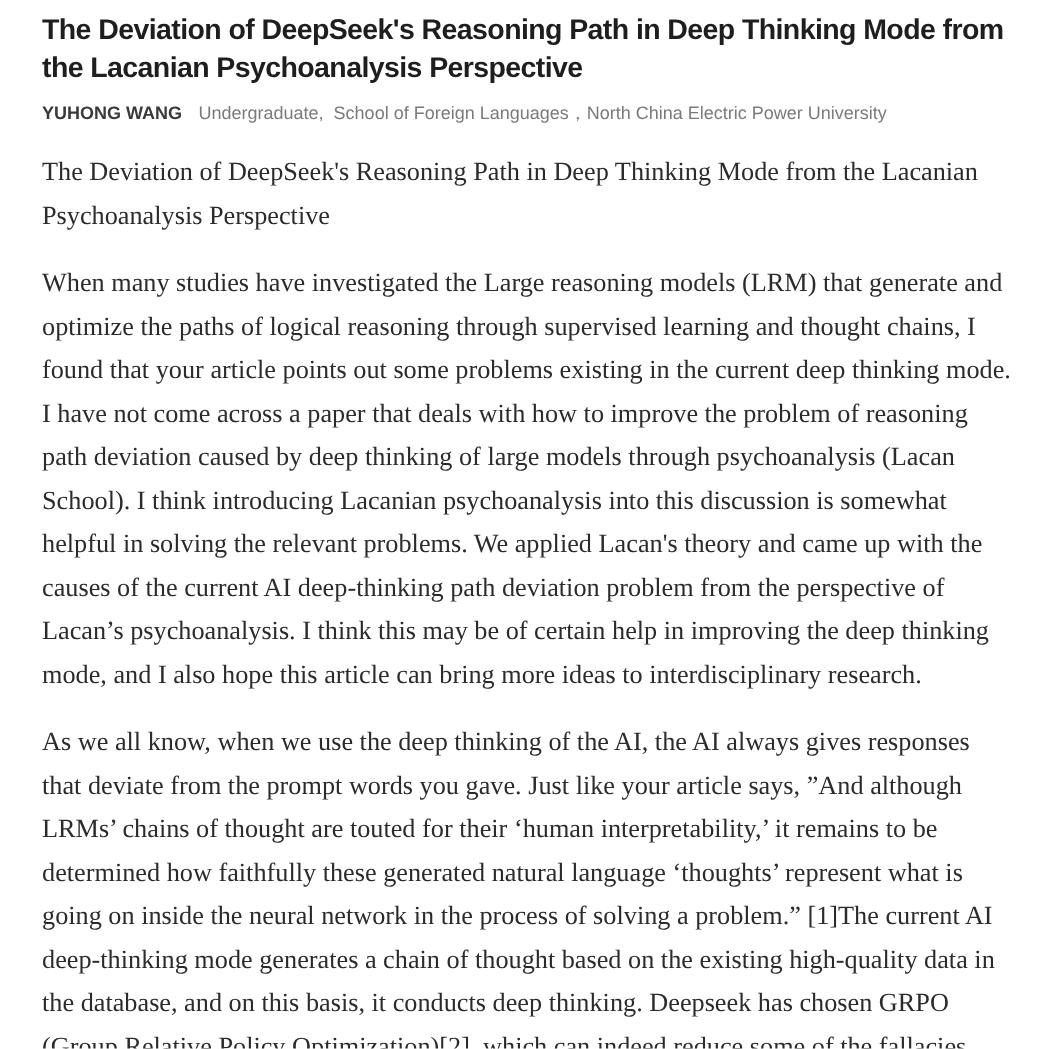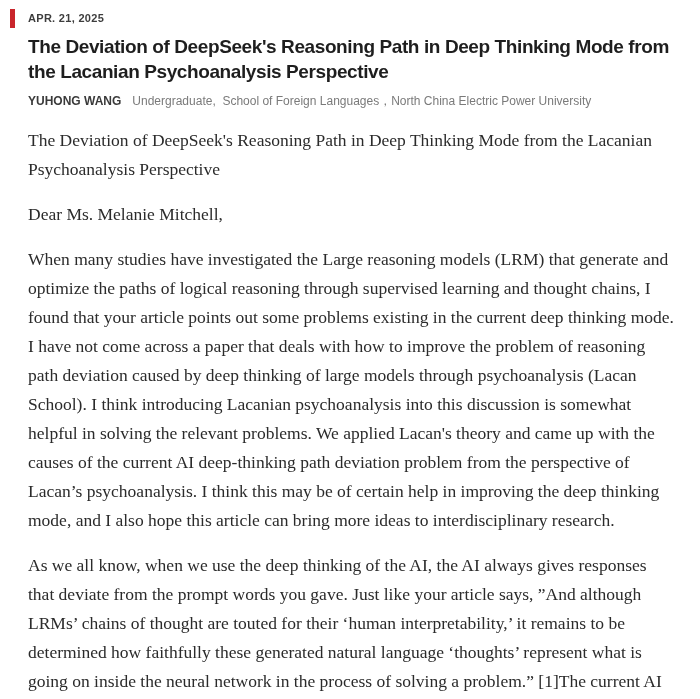--- a/index.html
+++ b/index.html
@@ -66,29 +66,24 @@
   }
   .article-body p {
     margin-bottom: 16px;
   }
 </style>
 </head>
 <body>
 
 <div class="page">
 
-  <div class="kicker-row">
-    <span class="accent-bar"></span>
-    <span class="date">APR. 21, 2025</span>
-  </div>
 
   <h1 class="title">The Deviation of DeepSeek's Reasoning Path in Deep Thinking Mode from the Lacanian Psychoanalysis Perspective</h1>
 
   <div class="byline"><span class="author">YUHONG WANG</span><span>Undergraduate,  School of Foreign Languages，North China Electric Power University</span></div>
 
   <div class="article-body">
     <p>The Deviation of DeepSeek's Reasoning Path in Deep Thinking Mode from the Lacanian Psychoanalysis Perspective</p>
-    <p>Dear Ms. Melanie Mitchell,</p>
     <p>When many studies have investigated the Large reasoning models (LRM) that generate and optimize the paths of logical reasoning through supervised learning and thought chains, I found that your article points out some problems existing in the current deep thinking mode. I have not come across a paper that deals with how to improve the problem of reasoning path deviation caused by deep thinking of large models through psychoanalysis (Lacan School). I think introducing Lacanian psychoanalysis into this discussion is somewhat helpful in solving the relevant problems. We applied Lacan's theory and came up with the causes of the current AI deep-thinking path deviation problem from the perspective of Lacan’s psychoanalysis. I think this may be of certain help in improving the deep thinking mode, and I also hope this article can bring more ideas to interdisciplinary research.</p>
     <p>As we all know, when we use the deep thinking of the AI, the AI always gives responses that deviate from the prompt words you gave. Just like your article says, ”And although LRMs’ chains of thought are touted for their ‘human interpretability,’ it remains to be determined how faithfully these generated natural language ‘thoughts’ represent what is going on inside the neural network in the process of solving a problem.” [1]The current AI deep-thinking mode generates a chain of thought based on the existing high-quality data in the database, and on this basis, it conducts deep thinking. Deepseek has chosen GRPO (Group Relative Policy Optimization)[2], which can indeed reduce some of the fallacies caused by reasoning path deviation, but it cannot fundamentally solve this problem.</p>
   </div>
 
 </div>
 
 </body></html>

